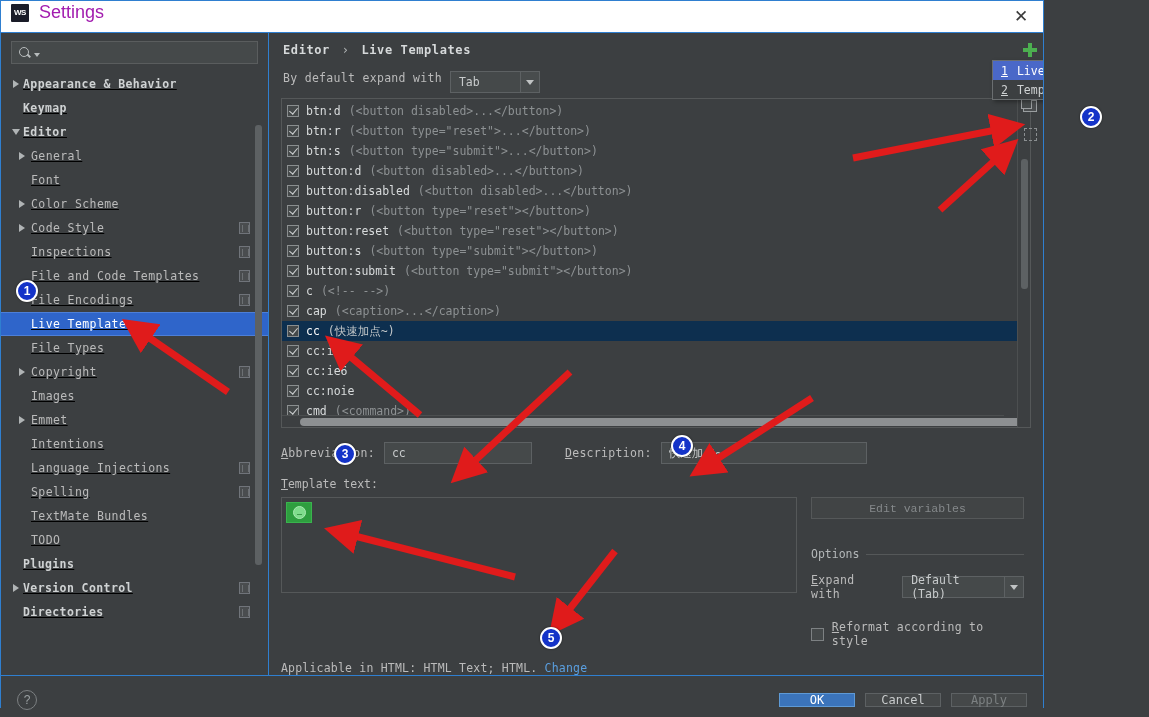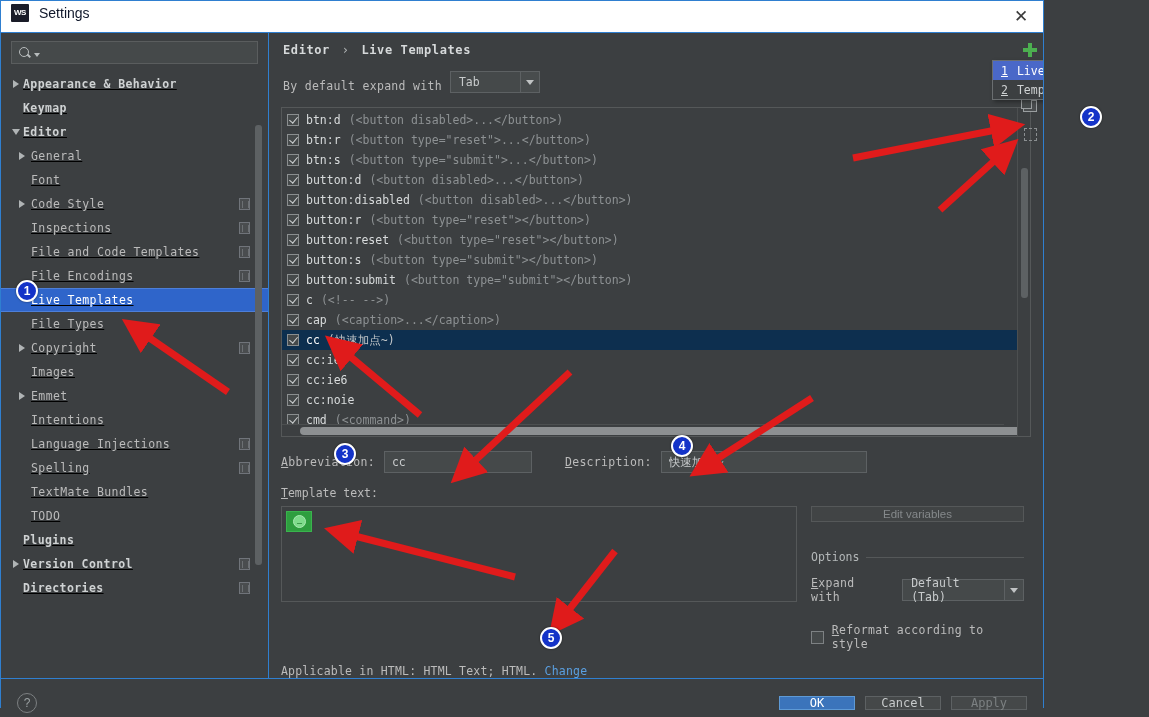--- a/index.html
+++ b/index.html
@@ -30,21 +30,21 @@
   .ws-logo {
     width: 18px; height: 18px; background: #1a1c28;
     color: #ffffff; font-size: 8px; font-weight: bold;
     display: flex; align-items: center; justify-content: center;
     font-family: "Liberation Sans", sans-serif;
     border-radius: 1px; letter-spacing: -0.5px;
     margin-right: 10px;
   }
   #title-text {
     font-family: "Liberation Sans", sans-serif;
-    font-size: 14px; color: #0f172a;
+    font-size: 18px; color: #a21caf;
   }
   #close-btn {
     position: absolute; right: 10px; top: 4px;
     width: 24px; height: 22px;
     display: flex; align-items: center; justify-content: center;
     font-family: "Liberation Sans", sans-serif;
     font-size: 17px; color: #3b3b3b; cursor: pointer;
   }
 
   #body-area {
@@ -140,21 +140,21 @@
     background: #3c3f41; padding: 10px 12px 0 12px;
     position: relative; overflow: hidden;
   }
   #breadcrumb {
     font-size: 12px; color: #d6d9da; font-weight: bold;
     letter-spacing: 0.6px; margin-bottom: 14px; margin-left: 2px;
   }
   #breadcrumb .sep { font-weight: normal; color: #b4b8b9; margin: 0 4px; }
 
   #expand-row {
-    display: flex; align-items: flex-end; margin-bottom: 14px; margin-left: 2px;
+    display: flex; align-items: flex-start; margin-bottom: 5px; margin-left: 2px;
   }
   #expand-label { font-size: 11.5px; color: #bbbbbb; letter-spacing: 0.3px; }
   .combo {
     margin-left: 8px; height: 22px; background: #45494a;
     border: 1px solid #5d6163; display: flex; align-items: center;
     min-width: 90px;
   }
   .combo .cv {
     flex: 1; padding: 0 8px; font-size: 11.5px; color: #c8cbcc;
   }
@@ -280,24 +280,24 @@
     background: #7fdc8c; border: 1px solid #a9e9b2;
     position: relative;
   }
   #green-token .em::after {
     content: ""; position: absolute; left: 3px; top: 4px;
     width: 5px; height: 3px; border-bottom: 1.2px solid #3e9b4d;
   }
 
   #side-opts { margin-left: 14px; width: 213px; }
   #edit-vars {
-    width: 100%; height: 16px; background: #414445;
+    width: 100%; height: 22px; background: #414445;
     border: 1px solid #555859; color: #85898b; font-size: 11.5px;
     display: flex; align-items: center; justify-content: center;
-    font-family: Liberation Sans, sans-serif;
+    font-family: Liberation Mono, monospace;
   }
   #options-head {
     margin-top: 28px; display: flex; align-items: center;
     font-size: 11.5px; color: #b4b8b9;
   }
   #options-head .line {
     flex: 1; height: 1px; background: #555859; margin-left: 7px;
   }
   #expand-with-row { margin-top: 12px; display: flex; align-items: center; justify-content: flex-end; }
   #expand-with-row .flabel { margin-right: 7px; }
@@ -387,20 +387,26 @@
           </div>
           <div class="tree-row lvl1">
             <span class="tw">
               <i class="arrow-r"></i>
             </span>
             <span class="tree-label">General</span>
           </div>
           <div class="tree-row lvl1">
             <span class="tw"></span>
             <span class="tree-label">Font</span>
+          </div>
+          <div class="tree-row lvl1">
+            <span class="tw">
+              <i class="arrow-r"></i>
+            </span>
+            <span class="tree-label">Color Scheme</span>
           </div>
           <div class="tree-row lvl1">
             <span class="tw">
               <i class="arrow-r"></i>
             </span>
             <span class="tree-label">Code Style</span>
             <span class="copy-ico"></span>
           </div>
           <div class="tree-row lvl1">
             <span class="tw"></span>

